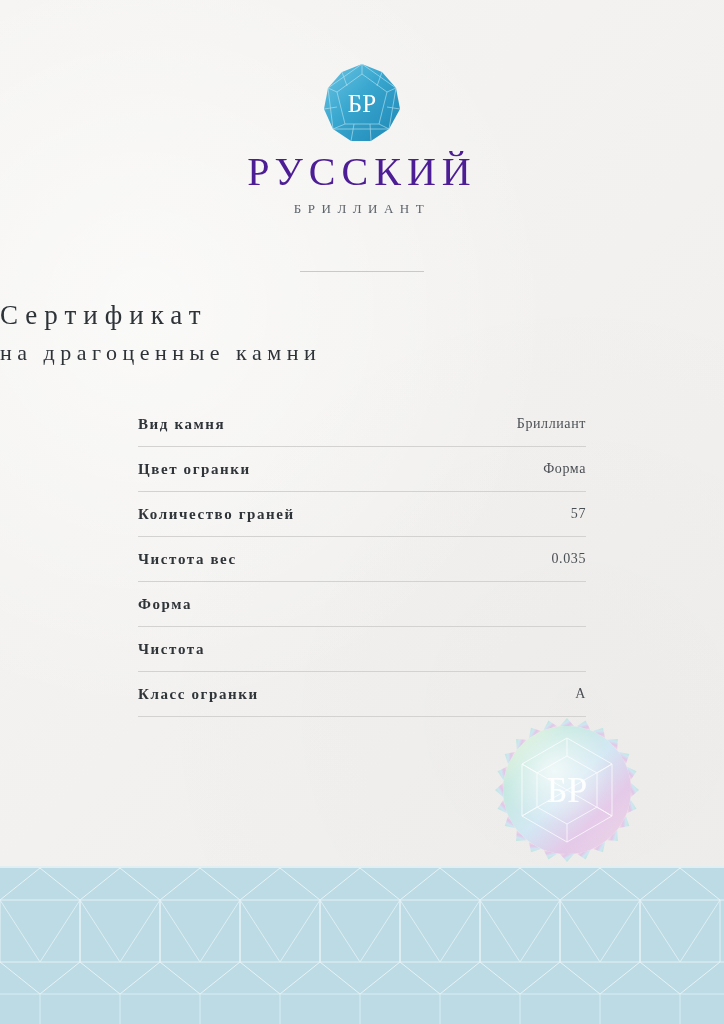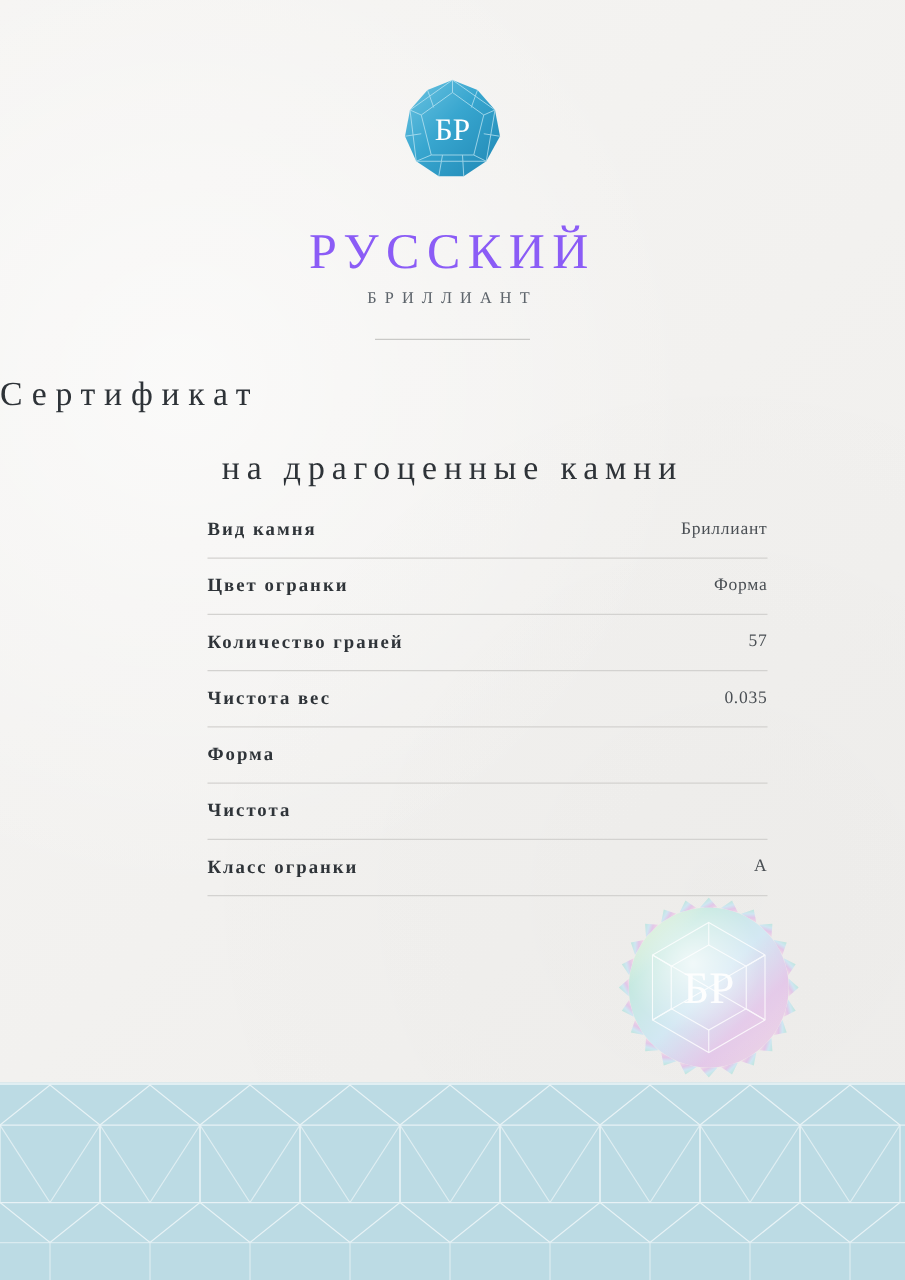--- a/index.html
+++ b/index.html
@@ -41,25 +41,24 @@
     width: 100%;
     text-align: center;
   }
   .gem-logo {
     display: inline-block;
     width: 82px;
     height: 82px;
     position: relative;
   }
   .brand-name {
-    margin-top: 28px;
     font-family: "Liberation Serif", serif;
     font-size: 40px;
     letter-spacing: 6px;
-    color: #8b5cf6;
+    color: #4c1d95;
     font-weight: normal;
     text-align: center;
   }
   .brand-sub {
     margin-top: 6px;
     font-family: "Liberation Serif", serif;
     font-size: 13px;
     letter-spacing: 6.5px;
     color: #5d646b;
     text-align: center;
@@ -82,37 +81,35 @@
     left: 0;
     width: 100%;
     text-align: left;
     font-size: 27px;
     letter-spacing: 7px;
     color: #2e3338;
     font-family: "Liberation Serif", serif;
   }
   .cert-subtitle {
     position: absolute;
-    top: 359px;
+    top: 340px;
     left: 0;
     width: 100%;
-    text-align: center;
-    font-size: 27px;
+    font-size: 22px;
     letter-spacing: 5.5px;
     color: #2e3338;
     font-family: "Liberation Serif", serif;
   }
 
   
   .fields {
     position: absolute;
     top: 402px;
     left: 138px;
     width: 448px;
-    margin-left: 28px;
   }
   .field-row {
     position: relative;
     height: 44px;
     border-bottom: 1px solid #d3d2d0;
     display: flex;
     align-items: center;
     justify-content: space-between;
   }
   .field-label {

